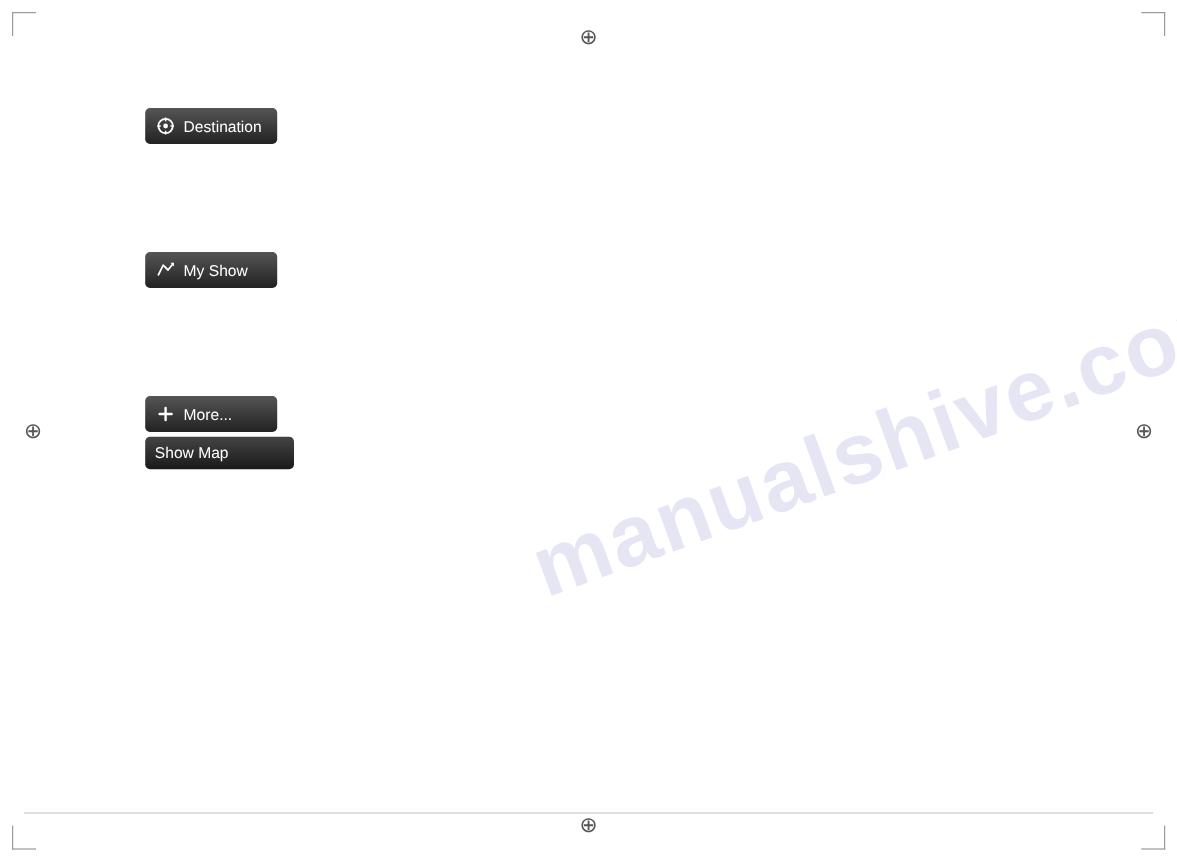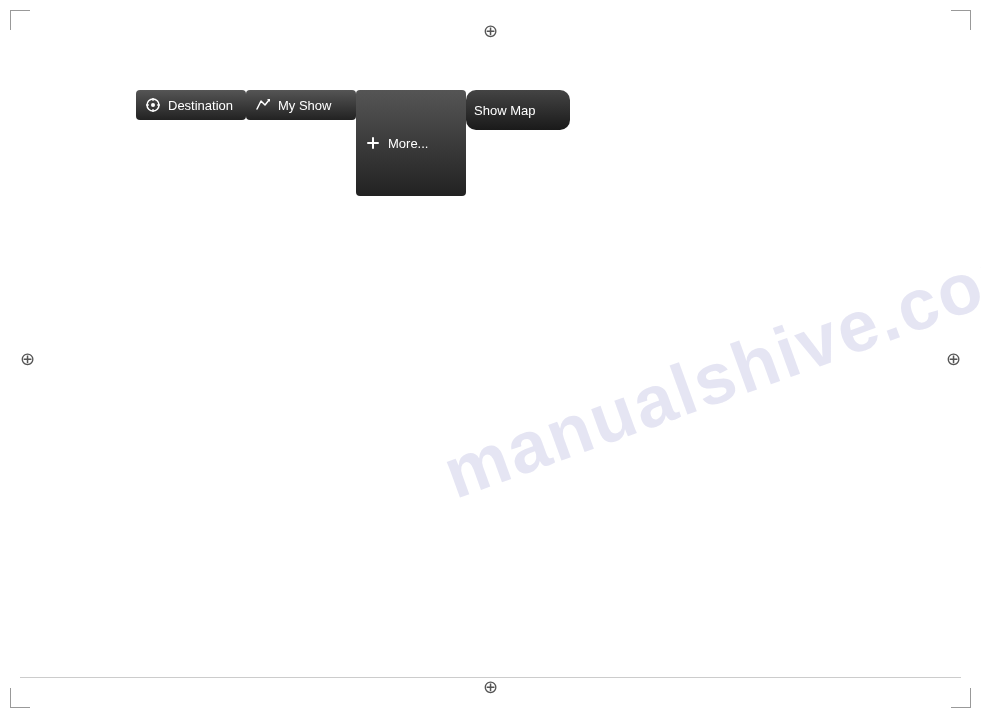--- a/index.html
+++ b/index.html
@@ -82,23 +82,24 @@
       bottom: 40px;
       left: 20px;
       right: 20px;
       height: 1px;
       background: #ccc;
     }
 
     
     .buttons-container {
       position: absolute;
-      left: 136px;
+      left: 121px;
       top: 90px;
       display: flex;
+      flex-direction: column;
       gap: 0;
     }
 
     
     .nav-button {
       display: flex;
       align-items: center;
       gap: 6px;
       padding: 6px 14px 6px 8px;
       border-radius: 4px;
@@ -117,27 +118,26 @@
       margin-bottom: 90px;
     }
 
     .route-button {
       background: linear-gradient(to bottom, #555, #222);
       margin-bottom: 90px;
     }
 
     .more-button {
       background: linear-gradient(to bottom, #555, #222);
-      margin-bottom: 14px;
+      margin-bottom: 4px;
     }
 
     .show-map-button {
       background: linear-gradient(to bottom, #444, #1a1a1a);
-      width: 104px;
-      border-radius: 10px;
+      width: 124px;
     }
 
     
     .btn-icon {
       width: 18px;
       height: 18px;
       flex-shrink: 0;
       display: flex;
       align-items: center;
       justify-content: center;

